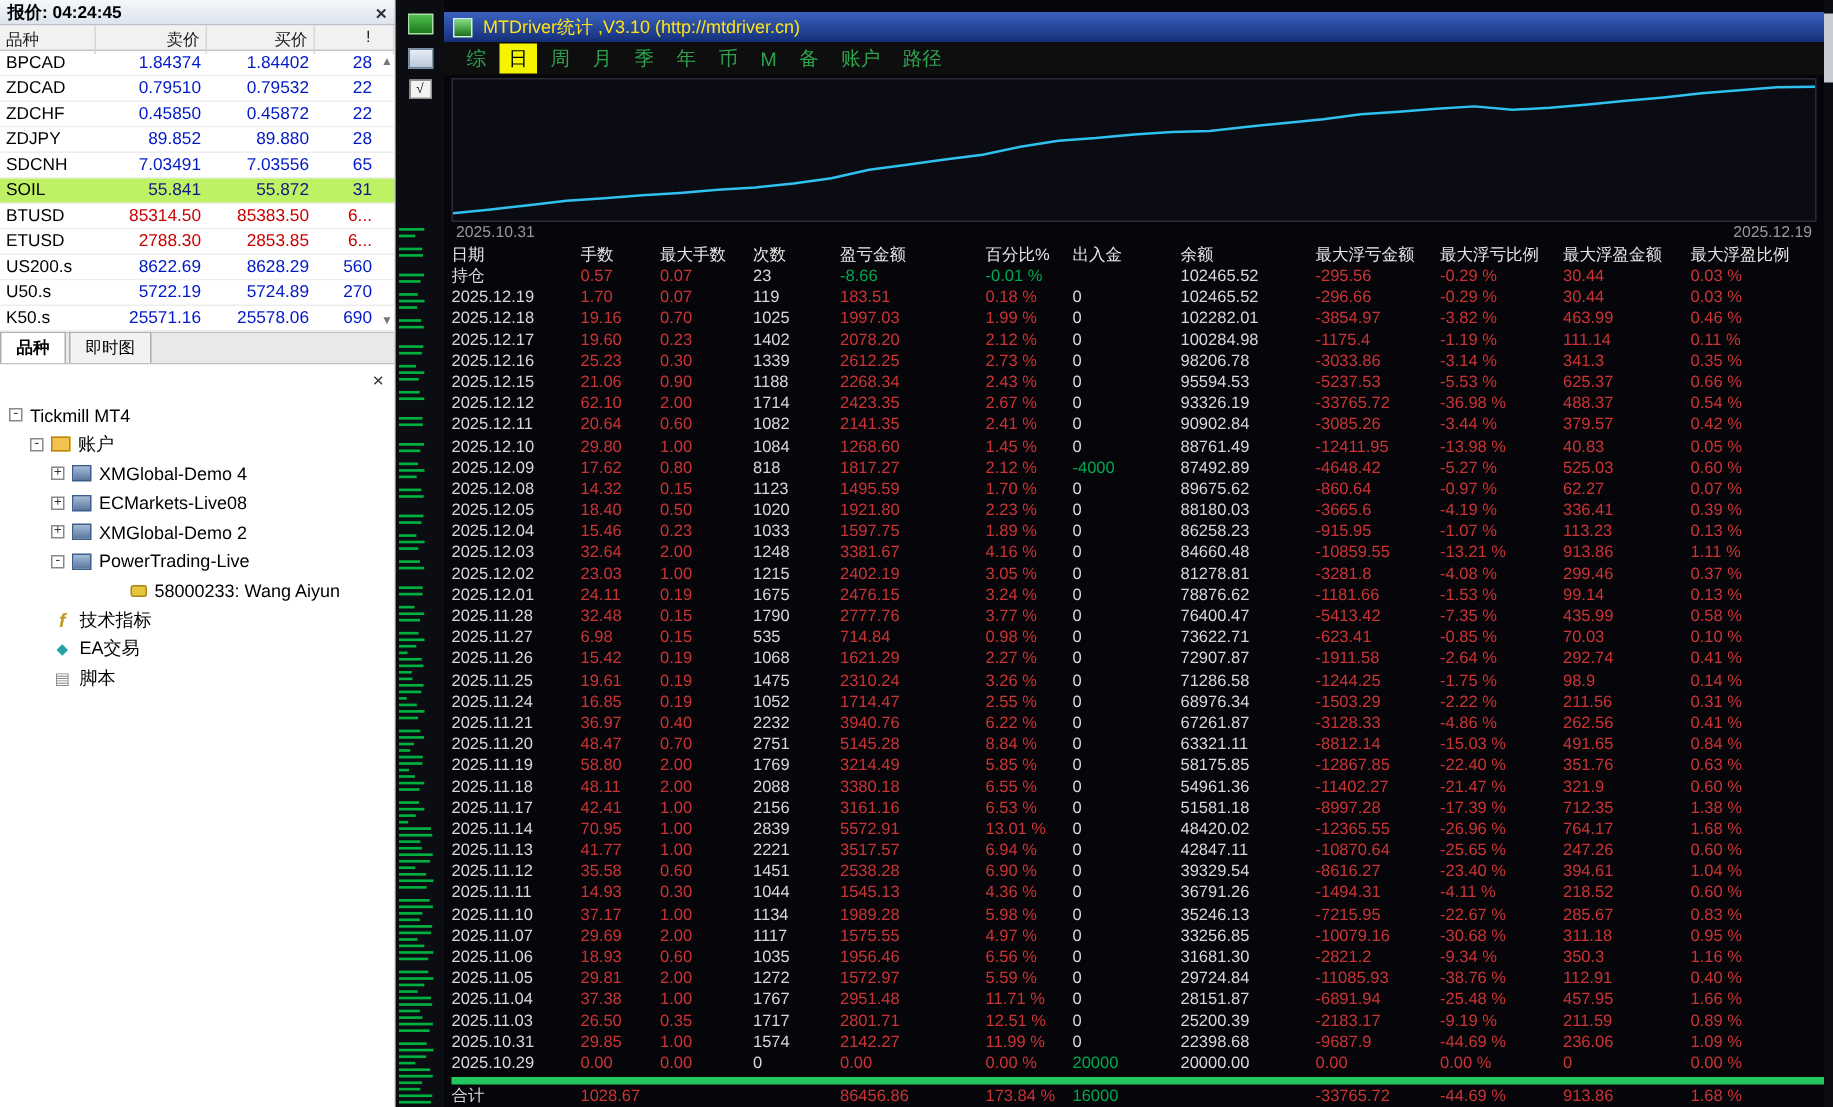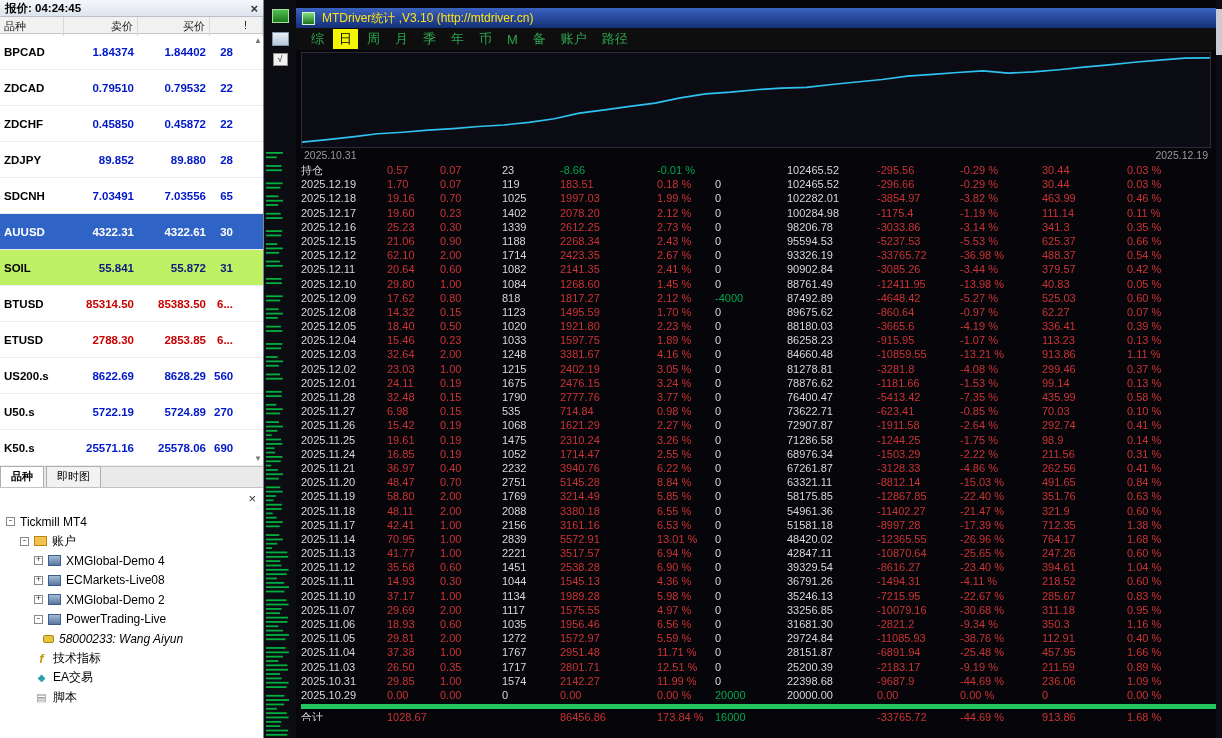--- a/index.html
+++ b/index.html
@@ -14,26 +14,26 @@
     border-bottom:1px solid #b9bfc9; font-size:11.5px; font-weight:bold; color:#000;
     display:flex; align-items:center; padding:0 5px; flex:0 0 auto; }
   .mw-titlebar .mwt { flex:1; }
   .mw-close { color:#333; font-size:13px; line-height:13px; }
   .mw-table { position:relative; flex:0 0 auto; }
   .mw-header { display:grid; grid-template-columns:64px 74px 72px 1fr; height:17px;
     background:#f1f1f1; border-bottom:1px solid #c6c6c6; font-size:11px; color:#222; }
   .mw-header span { padding:2px 4px; border-right:1px solid #d8d8d8; }
   .mw-header span.num { text-align:right; }
   .mw-header span:last-child { padding-right:15px; }
-  .mw-row { display:grid; grid-template-columns:64px 74px 72px 1fr; height:36px;
-    font-size:11.5px; align-items:center; border-bottom:1px solid #ededed; background:#fff;font-weight:bold; }
+  .mw-row { display:grid; grid-template-columns:64px 74px 72px 1fr; height:17px;
+    font-size:11.5px; align-items:center; border-bottom:1px solid #ededed; background:#fff; }
   .mw-cell { padding:0 4px; white-space:nowrap; overflow:hidden; }
   .mw-cell.sym { color:#000; }
   .mw-cell.bid,.mw-cell.ask,.mw-cell.spr { color:#0018c8; text-align:right; }
-  .mw-cell.spr { padding-right:30px; }
+  .mw-cell.spr { padding-right:15px; }
   .mw-row.red .bid,.mw-row.red .ask,.mw-row.red .spr { color:#c80000; }
   .mw-row.selected { background:#2f63c5; }
   .mw-row.selected .mw-cell { color:#fff !important; }
   .mw-row.tan { background:#bef264; }
   .mw-row.tan .bid,.mw-row.tan .ask,.mw-row.tan .spr { color:#101880; }
   .mw-scroll-up,.mw-scroll-down { position:absolute; right:1px; font-size:8px; color:#777; }
   .mw-scroll-up { top:19px; }
   .mw-scroll-down { bottom:3px; }
   .mw-tabs { height:22px; background:#e9e9e9; border-top:1px solid #c2c2c2;
     border-bottom:1px solid #c2c2c2; display:flex; align-items:flex-end;
@@ -148,26 +148,20 @@
             <span class="mw-cell bid">89.852</span>
             <span class="mw-cell ask">89.880</span>
             <span class="mw-cell spr">28</span>
           </div>
           <div class="mw-row ">
             <span class="mw-cell sym">SDCNH</span>
             <span class="mw-cell bid">7.03491</span>
             <span class="mw-cell ask">7.03556</span>
             <span class="mw-cell spr">65</span>
           </div>
-          <div class="mw-row selected">
-            <span class="mw-cell sym">AUUSD</span>
-            <span class="mw-cell bid">4322.31</span>
-            <span class="mw-cell ask">4322.61</span>
-            <span class="mw-cell spr">30</span>
-          </div>
           <div class="mw-row tan">
             <span class="mw-cell sym">SOIL</span>
             <span class="mw-cell bid">55.841</span>
             <span class="mw-cell ask">55.872</span>
             <span class="mw-cell spr">31</span>
           </div>
           <div class="mw-row red">
             <span class="mw-cell sym">BTUSD</span>
             <span class="mw-cell bid">85314.50</span>
             <span class="mw-cell ask">85383.50</span>
@@ -230,21 +224,21 @@
           <div class="nav-item" style="padding-left: 34px;">
             <span class="nav-box">+</span>
             <span class="nav-icon account-icon"></span>
             <span class="nav-label">XMGlobal-Demo 2</span>
           </div>
           <div class="nav-item" style="padding-left: 34px;">
             <span class="nav-box">-</span>
             <span class="nav-icon account-icon"></span>
             <span class="nav-label">PowerTrading-Live</span>
           </div>
-          <div class="nav-item" style="padding-left: 43px; font-style: italic;">
+          <div class="nav-item" style="padding-left: 87px;">
             <span class="nav-icon login-key-icon"></span>
             <span class="nav-label">58000233: Wang Aiyun</span>
           </div>
           <div class="nav-item" style="padding-left: 35px;">
             <span class="nav-icon indicator-icon">f</span>
             <span class="nav-label">技术指标</span>
           </div>
           <div class="nav-item" style="padding-left: 35px;">
             <span class="nav-icon ea-icon">◆</span>
             <span class="nav-label">EA交易</span>
@@ -395,20 +389,34 @@
         <svg viewBox="0 0 920 96" preserveAspectRatio="none">
           <polyline id="curve" fill="none" stroke-width="1.7" points="0.0,91.0 25.6,88.5 51.1,85.6 76.7,82.5 102.2,80.9 127.8,78.8 153.3,77.2 178.9,75.1 204.4,73.5 230.0,70.8 255.6,67.2 281.1,61.4 306.7,58.1 332.2,54.5 357.8,51.2 383.3,45.8 408.9,41.7 434.4,39.9 460.0,37.5 485.6,35.8 511.1,35.1 536.7,32.2 562.2,29.6 587.8,27.1 613.3,23.6 638.9,21.9 664.4,19.9 690.0,18.3 715.6,20.6 741.1,19.3 766.7,17.1 792.2,14.5 817.8,12.2 843.3,9.4 868.9,7.3 894.4,5.2 920.0,5.0" stroke="#2fc2f0"></polyline>
         </svg>
       </div>
       <div class="chart-labels">
         <span>2025.10.31</span>
         <span>2025.12.19</span>
       </div>
     </div>
     <div class="stats-table">
+        <div class="srow hdr">
+          <span class="c-hd">日期</span>
+          <span class="c-hd">手数</span>
+          <span class="c-hd">最大手数</span>
+          <span class="c-hd">次数</span>
+          <span class="c-hd">盈亏金额</span>
+          <span class="c-hd">百分比%</span>
+          <span class="c-hd">出入金</span>
+          <span class="c-hd">余额</span>
+          <span class="c-hd">最大浮亏金额</span>
+          <span class="c-hd">最大浮亏比例</span>
+          <span class="c-hd">最大浮盈金额</span>
+          <span class="c-hd">最大浮盈比例</span>
+        </div>
         <div class="srow">
           <span class="c-wh">持仓</span>
           <span class="c-rd">0.57</span>
           <span class="c-rd">0.07</span>
           <span class="c-wh">23</span>
           <span class="c-gr">-8.66</span>
           <span class="c-gr">-0.01 %</span>
           <span class="c-wh"></span>
           <span class="c-wh">102465.52</span>
           <span class="c-rd">-295.56</span>

